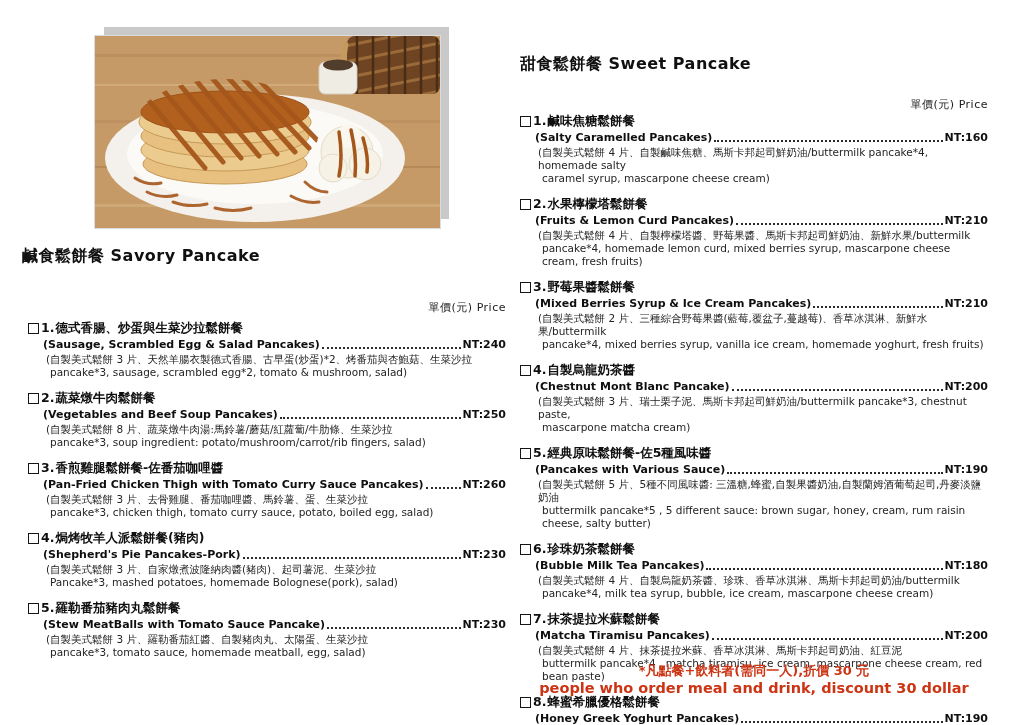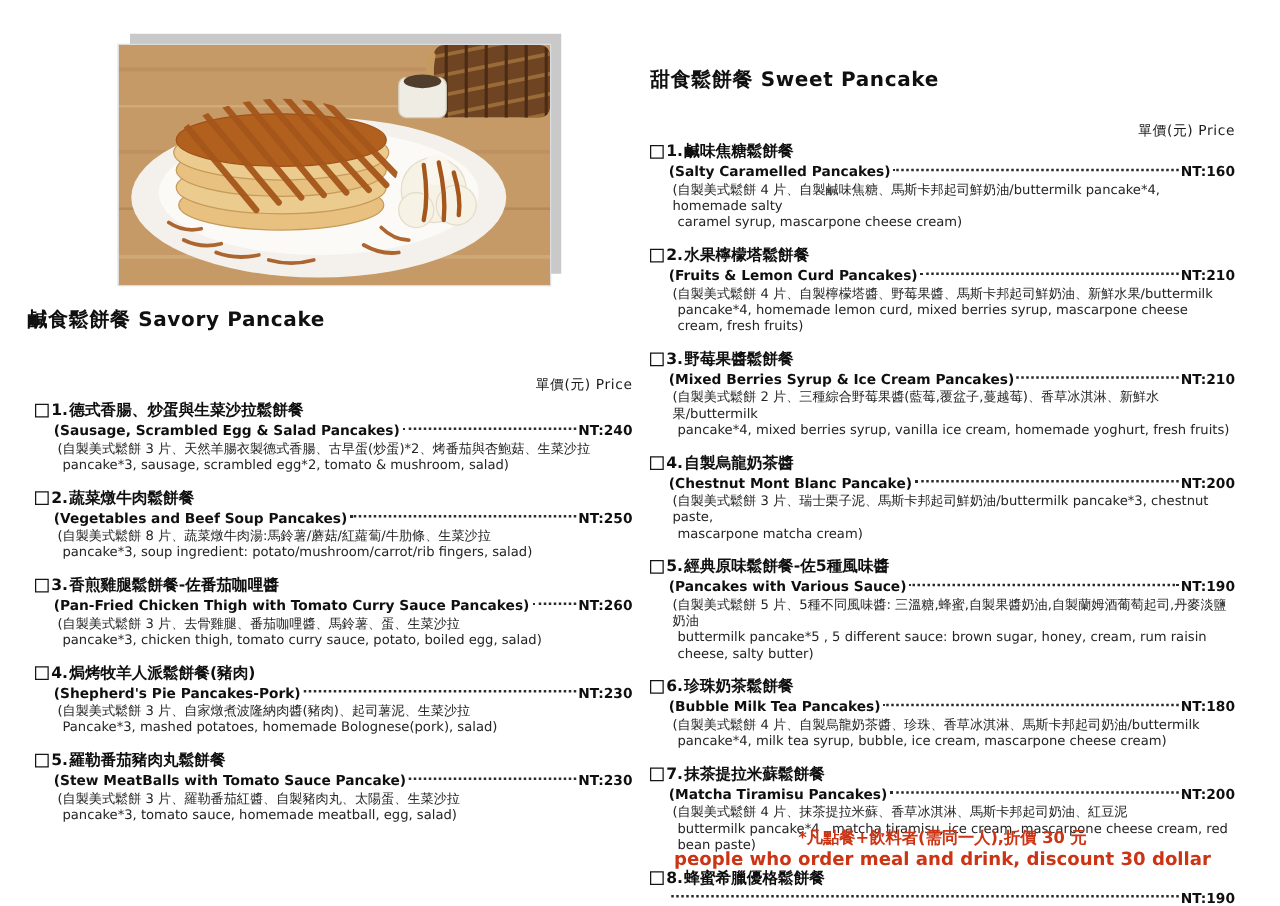--- a/index.html
+++ b/index.html
@@ -44,21 +44,21 @@
     display:flex;align-items:center;
     font-weight:bold;font-size:12.5px;color:#0f0f0f;line-height:16px;
     white-space:nowrap;
   }
   .checkbox{
     display:inline-block;width:9px;height:9px;border:1.5px solid #151515;
     margin-right:2px;flex:0 0 auto;background:#fff;
   }
   .item-num{margin-right:1px;}
   .item-en-row{
-    display:flex;align-items:center;
+    display:flex;align-items:flex-end;
     font-weight:bold;font-size:11px;color:#0f0f0f;
     padding-left:15px;line-height:15px;margin-top:1px;
   }
   .item-en{white-space:nowrap;}
   .dots{flex:1;border-bottom:2px dotted #2a2a2a;margin:0 2px 3px 2px;min-width:12px;}
   .item-price{white-space:nowrap;}
   .item-desc{
     font-size:10.5px;color:#242424;line-height:13px;
     padding-left:18px;margin-top:1px;
   }
@@ -375,20 +375,21 @@
     </div>
   </div>
 
   <div class="menu-item">
     <div class="item-name-row">
       <span class="checkbox"></span>
       <span class="item-num">8.</span>
       <span class="item-zh">蜂蜜希臘優格鬆餅餐</span>
     </div>
     <div class="item-en-row">
+      <span class="item-en">(Honey Greek Yoghurt Pancakes)</span>
       <span class="dots"></span>
       <span class="item-price">NT:190</span>
     </div>
 
   </div>
 </div>
 
   <div class="footer">
     <div class="f1">*凡點餐+飲料者(需同一人),折價 30 元</div>
     <div class="f2">people who order meal and drink, discount 30 dollar</div>

